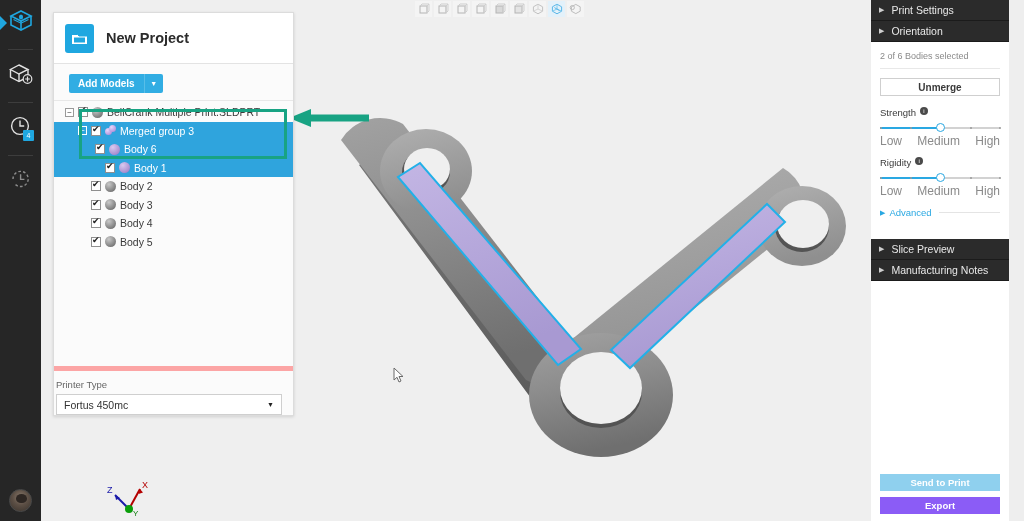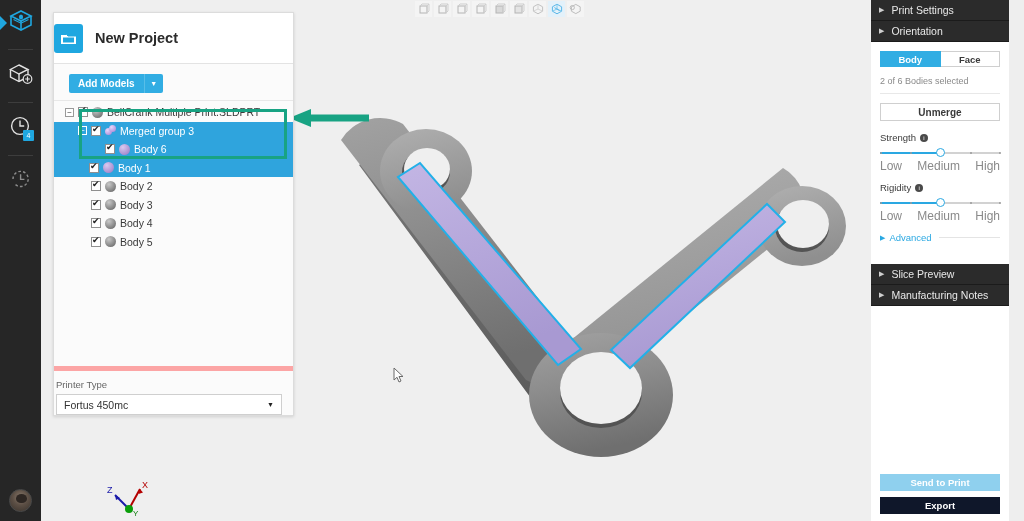--- a/index.html
+++ b/index.html
@@ -67,21 +67,21 @@
 
   .callout-arrow { position: absolute; left: 246px; top: 108px; }
 
   
   .panel {
     position: absolute; left: 53px; top: 12px; width: 241px; height: 404px;
     background: #fbfbfb; border: 1px solid #dcdcdc;
     box-shadow: 0 1px 3px rgba(0,0,0,.13);
   }
   .panel-head {
-    height: 51px; display: flex; align-items: center; padding-left: 0;
+    height: 51px; display: flex; align-items: center; padding-left: 11px;
     border-bottom: 1px solid #e3e3e3; background: #fff;
   }
   .proj-icon {
     width: 29px; height: 29px; background: #1fa7e0; border-radius: 3px;
     display: flex; align-items: center; justify-content: center;
   }
   .proj-title { margin-left: 12px; font-size: 14.5px; color: #2b2b2b; font-weight: bold; }
 
   .panel-tools { padding: 9px 0 7px 15px; border-bottom: 1px solid #e8e8e8; }
   .add-models {
@@ -178,21 +178,21 @@
   .sel-count { font-size: 9px; color: #8a8a8a; padding-bottom: 7px;
                border-bottom: 1px solid #e8e8e8; margin-bottom: 9px; }
 
   .btn-outline {
     height: 18px; border: 1px solid #cfcfcf; background: #fff;
     display: flex; align-items: center; justify-content: center;
     font-size: 10px; font-weight: bold; color: #3a3a3a; cursor: pointer;
     margin-bottom: 11px;
   }
   .slider-wrap { margin-bottom: 9px; }
-  .sl-label { font-size: 9.5px; color: #3a3a3a; margin-bottom: 5px; display: flex; align-items: center; }
+  .sl-label { font-size: 9.5px; color: #3a3a3a; margin-bottom: 5px; display: flex; }
   .info-i {
     width: 8px; height: 8px; border-radius: 50%; background: #4a4a4a;
     color: #fff; font-size: 6px; line-height: 8px; text-align: center;
     margin-left: 4px; font-style: normal;
   }
   .track { position: relative; height: 9px; }
   .track .bar { position: absolute; left: 0; top: 4px; width: 100%; height: 1.5px; background: #d2d2d2; }
   .track .fill { position: absolute; left: 0; top: 4px; width: 50%; height: 1.5px; background: #2aa8e2; }
   .track .tick { position: absolute; top: 3.5px; width: 2px; height: 2px; border-radius: 50%; background: #9a9a9a; }
   .track .knob {
@@ -204,21 +204,21 @@
   .advanced { display: flex; align-items: center; font-size: 9.5px; color: #2aa8e2; cursor: pointer; margin-bottom: 21px; }
   .advanced .tri { font-size: 7px; margin-right: 4px; }
   .advanced .rule { flex: 1; height: 1px; background: #e4e4e4; margin-left: 7px; }
 
   .right-foot { position: absolute; left: 0; bottom: 7px; width: 100%; padding: 0 9px; }
   .big-btn {
     height: 17px; display: flex; align-items: center; justify-content: center;
     font-size: 9.5px; font-weight: bold; color: #fff; margin-top: 6px; cursor: pointer;
   }
   .big-btn.disabled { background: #8fd0ee; }
-  .big-btn.primary { background: #0f172a; }
+  .big-btn.primary { background: #8b5cf6; }
 </style>
 </head>
 <body>
 
 <div id="app">
 
   <div class="rail">
     <div class="rail-item active">
       <span>
         <svg width="26" height="26" viewBox="0 0 26 26">
@@ -429,28 +429,28 @@
         <span>BellCrank Multiple Print.SLDPRT</span>
       </div>
 
       <div class="node sel" style="padding-left:24px">
         <span class="twisty">−</span>
         <span class="chk"></span>
         <span class="nic merged-ic"></span>
         <span>Merged group 3</span>
       </div>
 
-      <div class="node sel" style="padding-left:38px">
+      <div class="node sel" style="padding-left:28px">
         <span class="twisty blank"></span>
         <span class="chk"></span>
         <span class="nic sphere-purple"></span>
         <span>Body 6</span>
       </div>
 
-      <div class="node sel" style="padding-left:22px">
+      <div class="node sel" style="padding-left:38px">
         <span class="twisty blank"></span>
         <span class="chk"></span>
         <span class="nic sphere-purple"></span>
         <span>Body 1</span>
       </div>
 
       <div class="node" style="padding-left:24px">
         <span class="twisty blank"></span>
         <span class="chk"></span>
         <span class="nic sphere-grey"></span>
@@ -492,24 +492,20 @@
     <div class="acc-head">
       <span class="tri">▶</span>
       <span>Print Settings</span>
     </div>
     <div class="acc-head">
       <span class="tri">▶</span>
       <span>Orientation</span>
     </div>
 
     <div class="acc-body">
-      <div class="seg">
-        <div class="on">Body</div>
-        <div class="off">Face</div>
-      </div>
       <div class="sel-count">2 of 6 Bodies selected</div>
       <div class="btn-outline">Unmerge</div>
 
       <div class="slider-wrap">
         <div class="sl-label">
           <span>Strength</span>
           <i class="info-i">i</i>
         </div>
         <div class="track">
           <div class="bar"></div>

